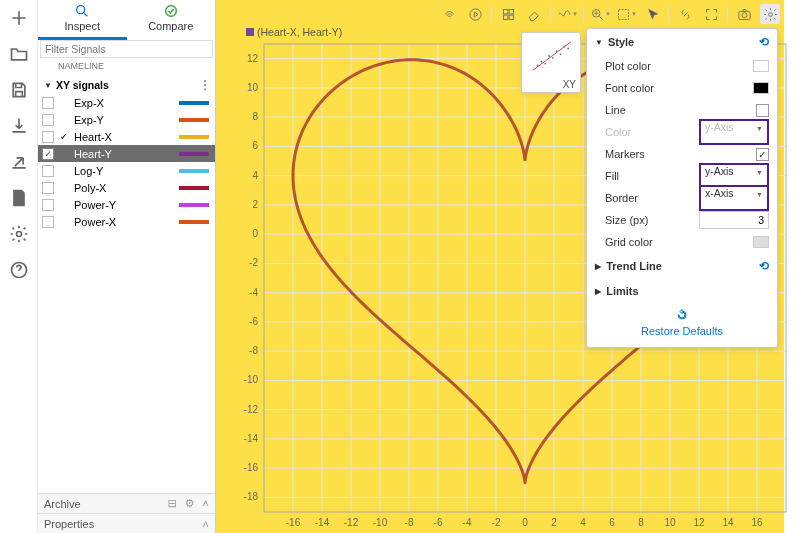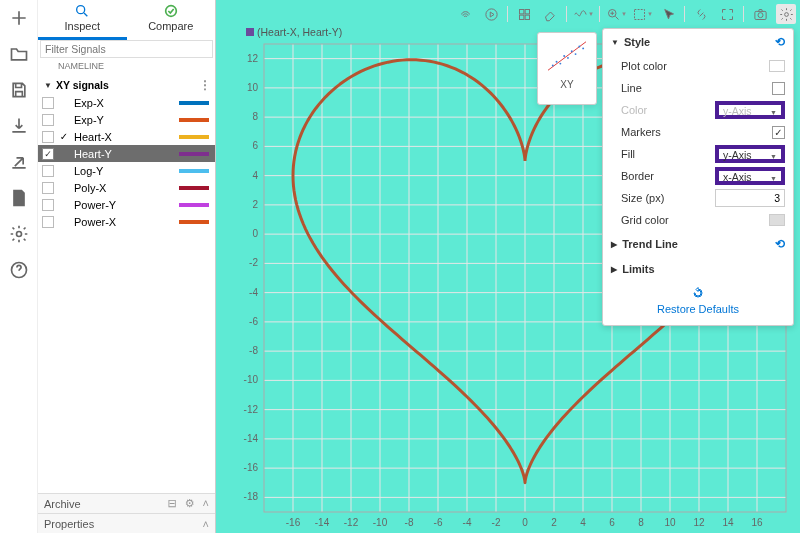--- a/index.html
+++ b/index.html
@@ -32,52 +32,52 @@
   .sig-row.sel .cb { border-color:#888; }
   .sig-row .tick { width: 12px; margin-right: 4px; text-align:center; font-size:10px; }
   .sig-row .name { flex: 1; }
   .sig-row .line { width: 30px; height: 4px; margin-right: 6px; }
 
   .spacer { flex: 1; }
   .section { height: 20px; font-size: 11px; color: #555; border-top: 1px solid #ddd; display: flex; align-items: center; padding: 0 6px; justify-content: space-between; background:#f7f7f7;}
   .section .ctl { color:#999; font-size:11px; display:flex; gap:8px; }
 
   
-  .plot { position: absolute; left: 216px; top: 0; right: 0; height: 533px; background: #5eead4; }
+  .plot { position: absolute; left: 216px; top: 0; right: 16px; height: 533px; background: #fde047; }
   .plot-toolbar { position: absolute; right: 4px; top: 3px; height: 22px; display: flex; align-items: center; gap: 6px; color:#888; }
   .plot-toolbar .tbtn { width:20px; height:20px; display:flex; align-items:center; justify-content:center; cursor:pointer; }
   .plot-toolbar .tbtn svg { width:15px; height:15px; stroke:#777; fill:none; stroke-width:1.6; }
   .plot-toolbar .sep { width:1px; height:16px; background:#ddd; }
   .plot-toolbar .dd::after { content:"▾"; font-size:7px; margin-left:1px; color:#888; }
 
   .plot-title { position:absolute; left:30px; top:26px; font-size:10.5px; color:#555;}
   .plot-title .swatch { display:inline-block; width:8px; height:8px; background:#6b4a9c; margin-right:3px;}
 
   .chart { position:absolute; left:14px; top:40px; width:560px; height:490px; }
   .chart svg { width:100%; height:100%; }
   .axis text { font-size:10px; fill:#666; }
   .grid line { stroke:#e6e6e6; stroke-width:1; }
   .axis-line { stroke:#aaa; stroke-width:1; }
   .heart { fill:none; stroke:#b55430; stroke-width:3; stroke-linejoin:round; }
 
   
   .popover { position:absolute; right:6px; top:28px; width:192px; background:#fff; border:1px solid #ccc; border-radius:3px; box-shadow:0 2px 6px rgba(0,0,0,0.15); font-size:11px; color:#333; padding:0 0 4px 0; }
-  .popover .thumb { position:absolute; left:-66px; top:3px; width:60px; background:#fff; border:1px solid #ccc; border-radius:3px; text-align:center; padding:4px 4px 14px; box-shadow:0 2px 6px rgba(0,0,0,0.1);}
+  .popover .thumb { position:absolute; left:-66px; top:3px; width:60px; background:#fff; border:1px solid #ccc; border-radius:3px; text-align:right; padding:4px 4px 2px; box-shadow:0 2px 6px rgba(0,0,0,0.1);}
   .popover .thumb svg { width:48px; height:38px; }
   .popover .thumb .tl { font-size:10px; color:#555; margin-top:2px;}
   .pv-head { display:flex; align-items:center; padding:6px 8px; font-weight:bold; cursor:pointer; }
   .pv-head::before { content:"▼"; font-size:8px; margin-right:5px;}
   .pv-head.collapsed::before { content:"▶"; font-size:8px;}
   .pv-head .reset { margin-left:auto; color:#0076d6; font-size:12px; cursor:pointer;}
   .pv-row { display:flex; align-items:center; height:22px; padding:0 8px 0 18px; gap:12px; }
   .pv-row .lbl { flex:1; }
   .pv-row.disabled .lbl { color:#bbb; }
   .pv-row .sw { width:16px; height:12px; border:1px solid #ccc; }
   .pv-row .cbx { width:13px; height:13px; border:1px solid #999; display:flex; align-items:center; justify-content:center; font-size:10px;}
-  .pv-row select, .pv-row .sel { width:70px; height:18px; font-size:10.5px; border:4px solid #4c1d95; background:#fff; text-align:left; padding:0 14px 0 4px; position:relative; cursor:pointer;}
+  .pv-row select, .pv-row .sel { width:70px; height:26px; font-size:10.5px; border:2px solid #4c1d95; background:#fff; text-align:left; padding:0 14px 0 4px; position:relative; cursor:pointer;}
   .pv-row .sel::after { content:"▼"; font-size:7px; position:absolute; right:4px; top:4px; color:#666;}
   .pv-row.disabled .sel { color:#bbb; }
   .pv-row input.num { width:70px; height:18px; font-size:10.5px; border:1px solid #ccc; text-align:right; padding-right:4px;}
   .pv-restore { display:flex; align-items:center; gap:4px; color:#0076d6; font-size:11px; padding:6px 8px; cursor:pointer;flex-direction:column;}
   .pv-restore svg { width:12px; height:12px; stroke:#0076d6; fill:none; stroke-width:2;}
 
 </style>
 </head>
 <body>
 
@@ -398,20 +398,24 @@
     </div>
     <div class="pv-head">
       <span>Style</span>
       <span class="reset">⟲</span>
     </div>
     <div class="pv-row">
         <span class="lbl">Plot color</span>
         <span class="sw" style="background:#fff"></span>
       </div>
     <div class="pv-row">
+        <span class="lbl">Font color</span>
+        <span class="sw" style="background:#000"></span>
+      </div>
+    <div class="pv-row">
         <span class="lbl">Line</span>
         <span class="cbx"></span>
       </div>
     <div class="pv-row disabled">
         <span class="lbl">Color</span>
         <span class="sel">y-Axis</span>
       </div>
     <div class="pv-row">
         <span class="lbl">Markers</span>
         <span class="cbx">✓</span>

